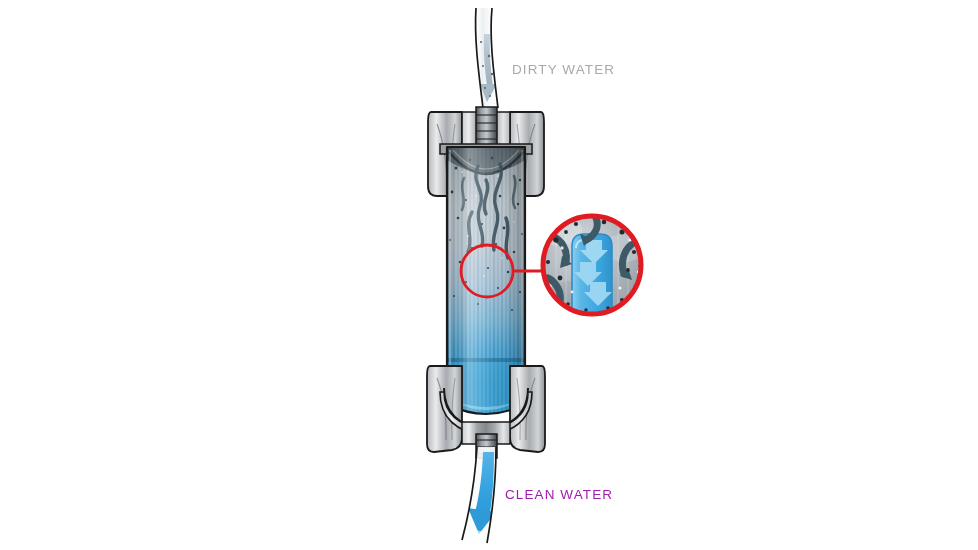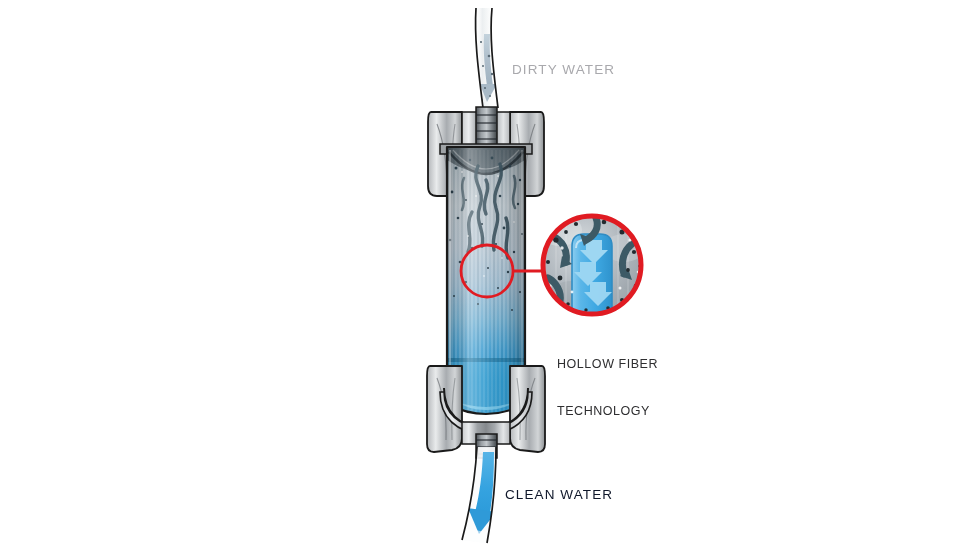--- a/index.html
+++ b/index.html
@@ -34,21 +34,21 @@
     left: 512px;
     top: 62px;
     font-size: 13.5px;
     color: #a9a9ad;
     letter-spacing: 1.1px;
   }
   #lbl-clean {
     left: 505px;
     top: 487px;
     font-size: 13.5px;
-    color: #0f172a;
+    color: #a21caf;
     letter-spacing: 1.1px;
   }
   #lbl-hollow {
     left: 557px;
     top: 326px;
     font-size: 12.5px;
     color: #2e2e30;
     line-height: 15.5px;
     letter-spacing: 0.55px;
   }
@@ -428,18 +428,14 @@
         </g>
       </g>
       <circle cx="592" cy="265" r="49" fill="none" stroke="#e01b22" stroke-width="5"></circle>
     </g>
   </svg>
 
   <div class="lbl" id="lbl-dirty">DIRTY WATER</div>
 
   <div class="lbl" id="lbl-clean">CLEAN WATER</div>
 
-  <div class="lbl" id="lbl-hollow">
-    <span>HOLLOW FIBER</span>
-    <span>TECHNOLOGY</span>
-  </div>
 
 </div>
 
 </body></html>

